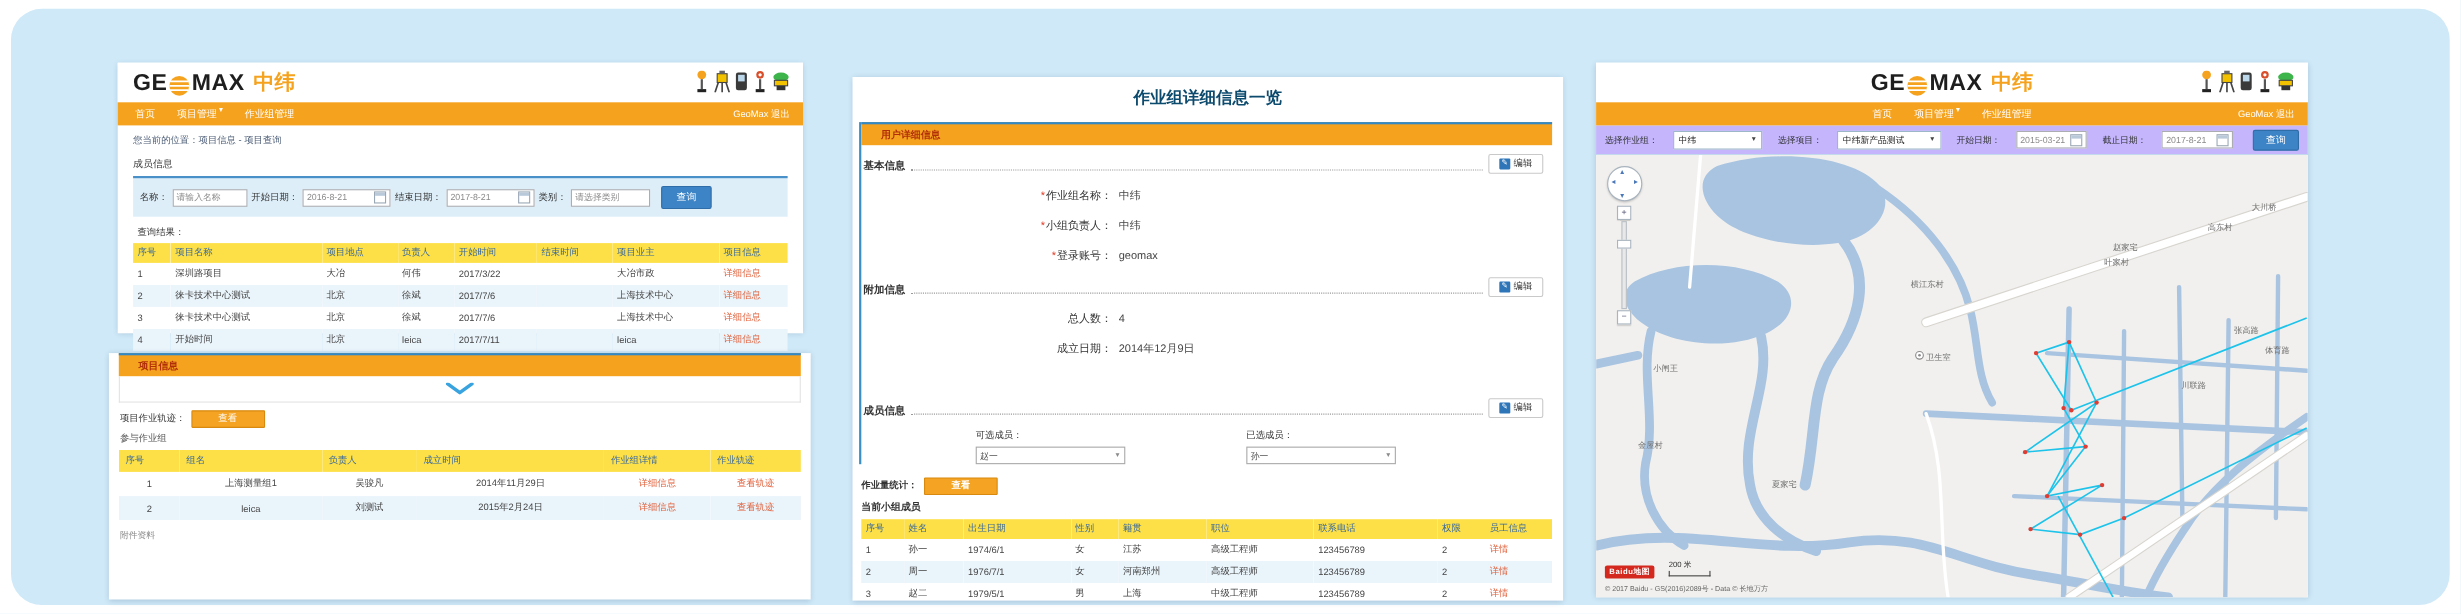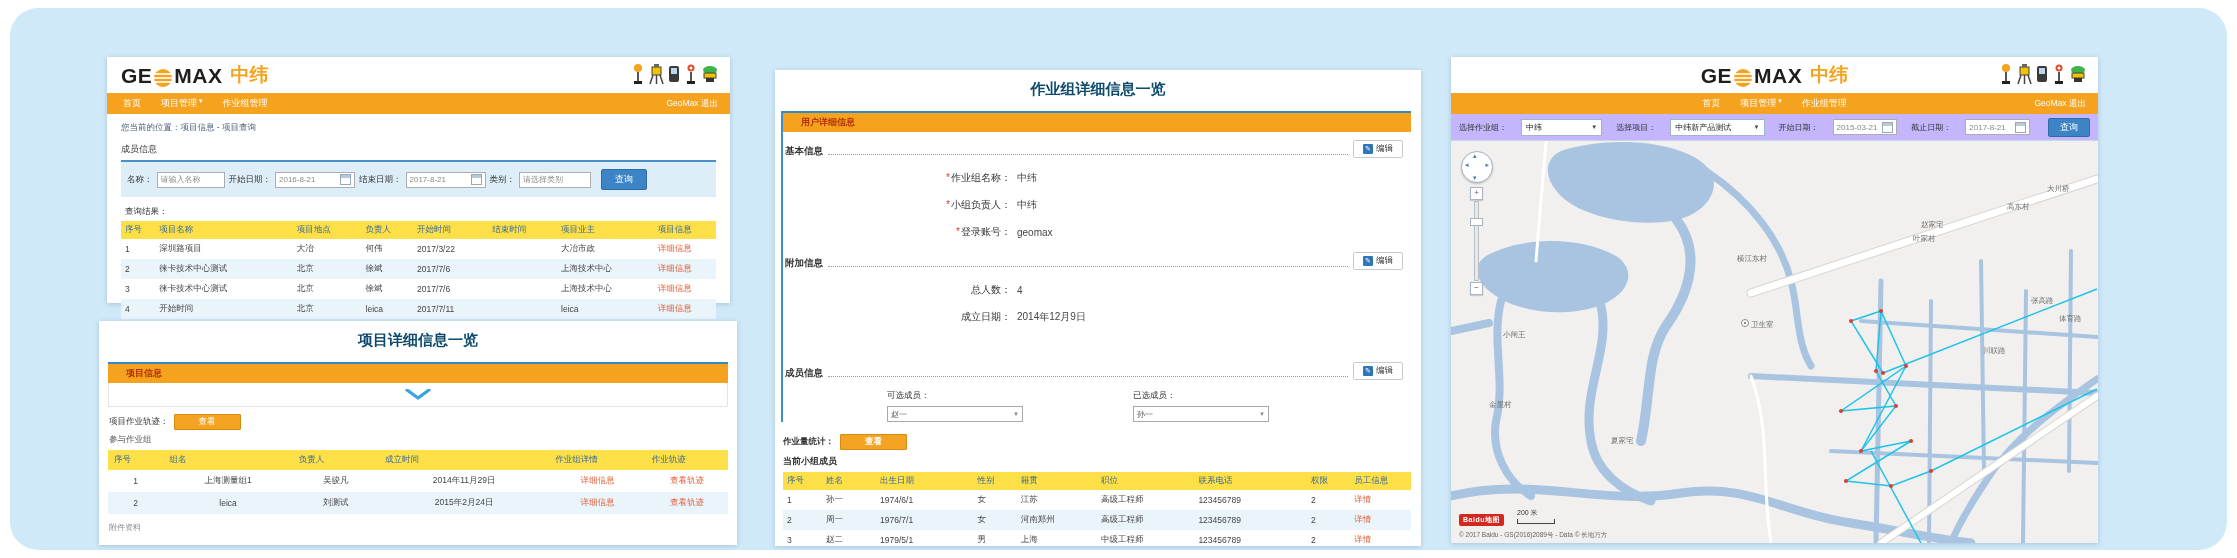--- a/index.html
+++ b/index.html
@@ -262,21 +262,20 @@
             <td></td>
             <td>leica</td>
             <td><span class="tlink">详细信息</span></td>
           </tr>
         </tbody>
       </table>
   </div>
 </div>
 
 <div class="panel" id="p2">
-  <div class="big-title">项目详细信息一览</div>
   <div class="obox">
     <div class="obar">
         <span>项目信息</span>
       </div>
     <div class="collapse">
       <svg width="26" height="11" viewBox="0 0 26 11">
         <polyline points="2,1 13,9 24,1" fill="none" stroke="#39a3e0" stroke-width="3.2" stroke-linecap="round" stroke-linejoin="round"></polyline>
       </svg>
     </div>
   </div>

